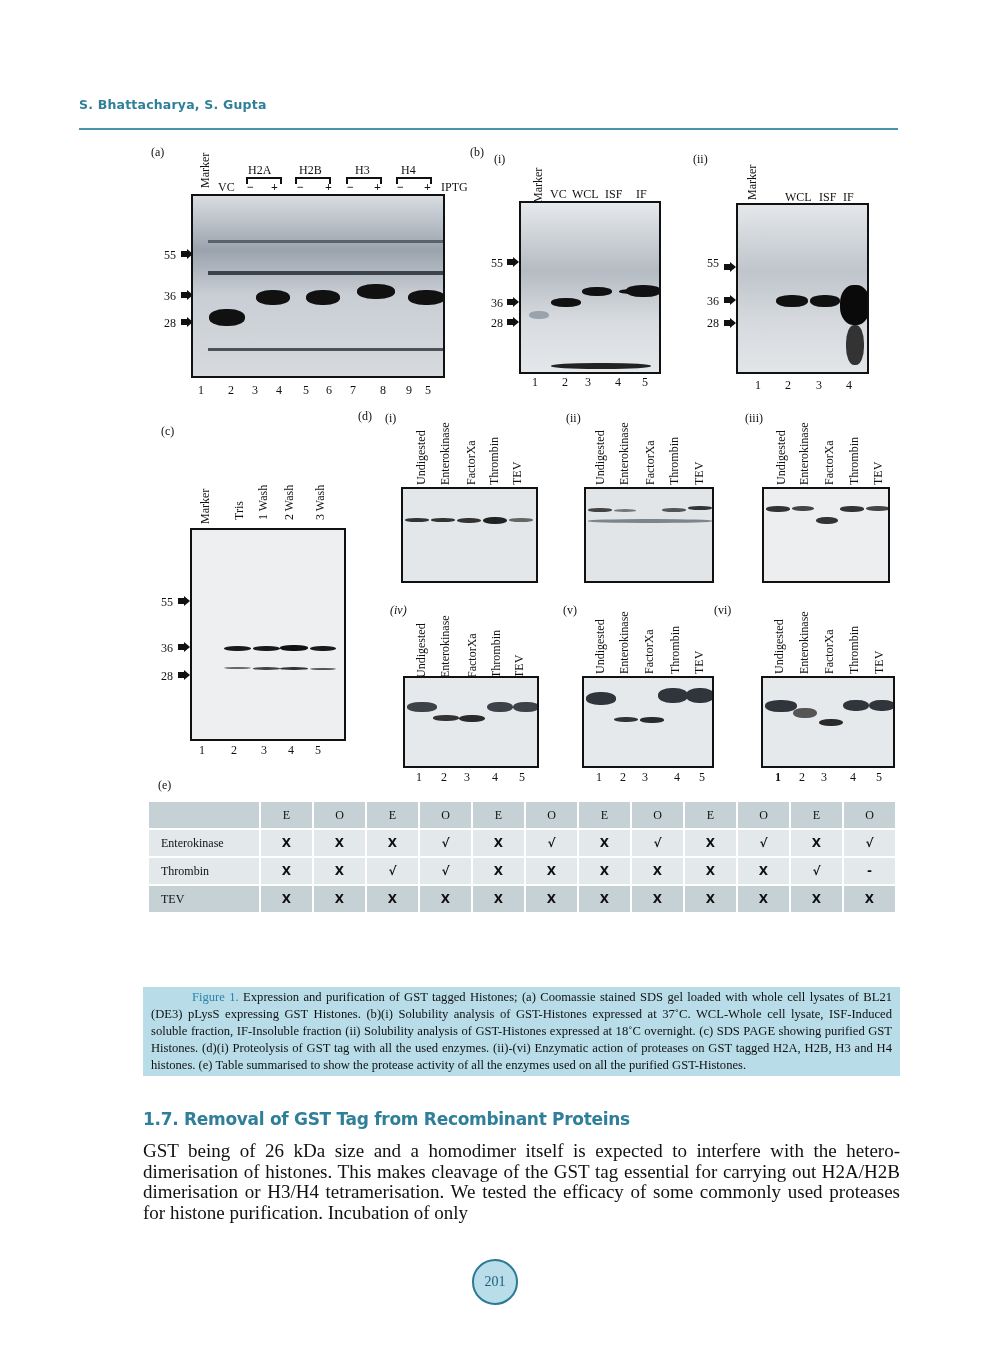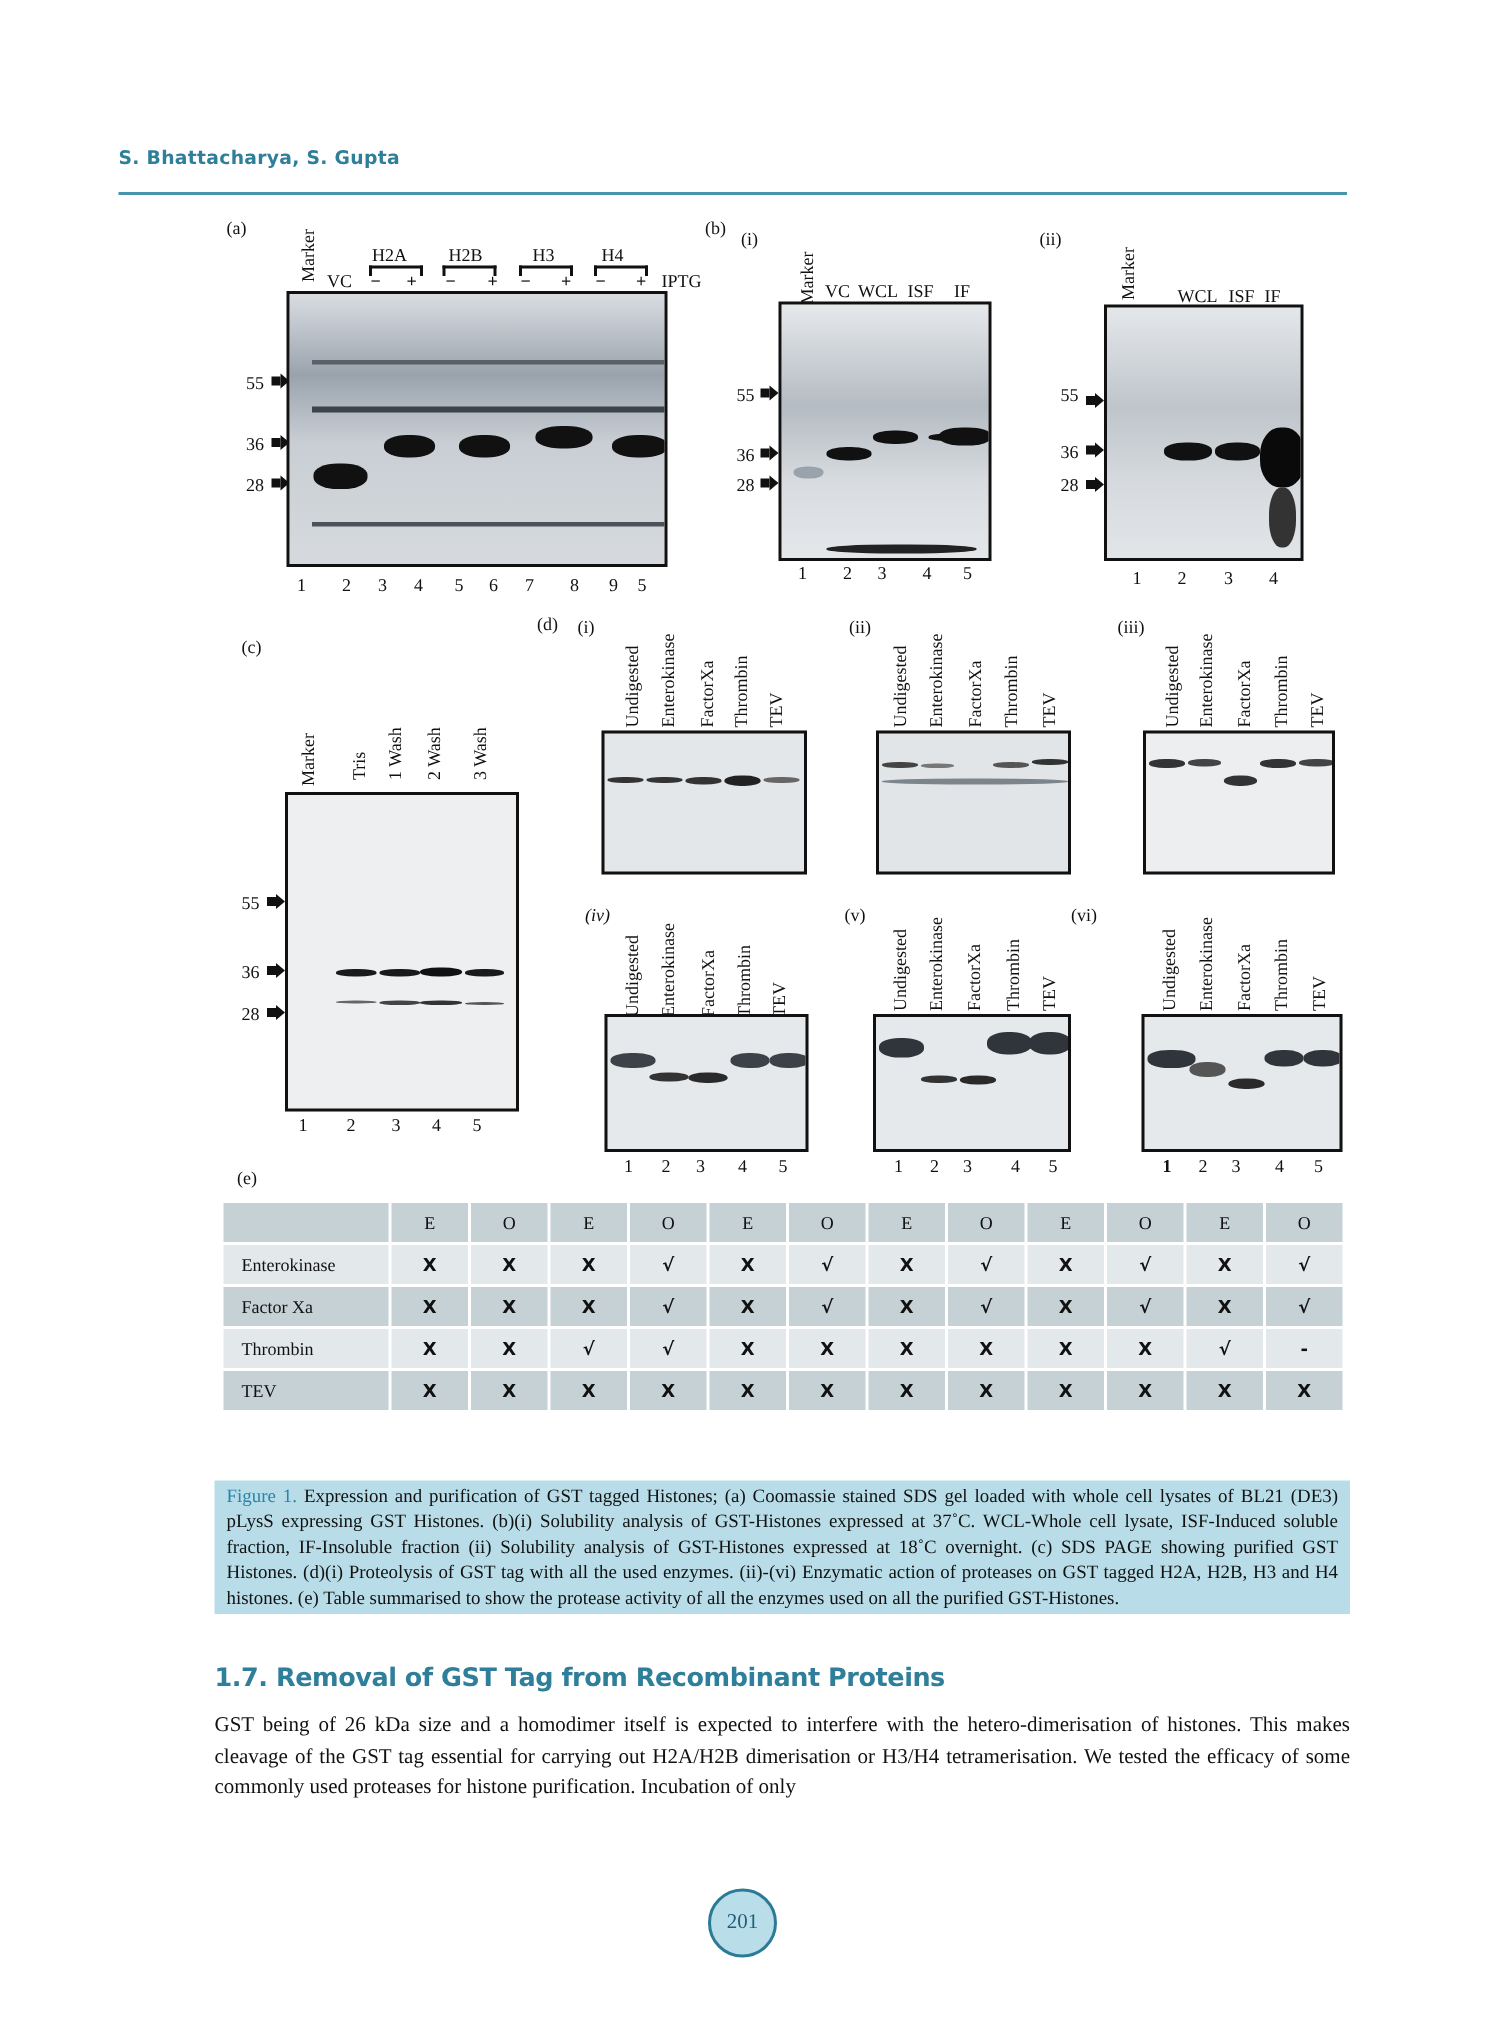--- a/index.html
+++ b/index.html
@@ -19,23 +19,23 @@
   .bracket { position:absolute; border:2px solid #111; border-bottom:none; height:5px; }
   table.ptab { position:absolute; left:147px; top:800px; width:750px; border-collapse:separate; border-spacing:2px; font-family:"Liberation Serif", serif; font-size:12px; }
   table.ptab td { text-align:center; height:26px; padding:0; }
   table.ptab tr.hdr td { background:#000; color:#fff; height:24px; }
   table.ptab tr.sub td { background:#c5d1d4; }
   table.ptab tr.r1 td, table.ptab tr.r3 td { background:#e3e8ea; }
   table.ptab tr.r2 td, table.ptab tr.r4 td { background:#c5d1d4; }
   table.ptab td.rowlbl { text-align:left; padding-left:12px; width:98px; }
   table.ptab td.mark { font-family:"DejaVu Sans", sans-serif; font-size:12px; font-weight:bold; }
   .caption { left:143px; top:987px; width:741px; background:#b8dde8; padding:2px 8px; font-size:12.6px; line-height:17px; text-align:justify; }
-  .caption .fig { color:#2a83a8; }
+  .caption .fig { color:#2a83a8;margin-left:41px; }
   .sec-title { left:143px; top:1109px; font-family:"DejaVu Sans", sans-serif; font-size:17px; color:#2f7f9a; font-weight:bold; letter-spacing:-0.3px; }
-  .body-text { left:143px; top:1141px; width:757px; font-size:14px; line-height:20.5px; text-align:justify; }
+  .body-text { left:143px; top:1141px; width:757px; font-size:19px; line-height:20.5px; text-align:justify; }
   .page-num { left:472px; top:1259px; width:46px; height:46px; border-radius:50%; background:#b9dde9; border:2px solid #2b7a96; box-sizing:border-box; display:flex; align-items:center; justify-content:center; font-size:14px; color:#1f5f78; }
 </style>
 </head>
 <body>
 
 <div class="abs running-head">S. Bhattacharya, S. Gupta</div>
 <div class="abs head-rule"></div>
 
 <div>
   <div class="abs lbl" style="left:151px;top:145px;">(a)</div>
@@ -344,35 +344,20 @@
     <td class="mark">√</td>
     <td class="mark">X</td>
     <td class="mark">√</td>
     <td class="mark">X</td>
     <td class="mark">√</td>
     <td class="mark">X</td>
     <td class="mark">√</td>
     <td class="mark">X</td>
     <td class="mark">√</td>
   </tr>
-  <tr class="r2">
-    <td class="rowlbl">Factor Xa</td>
-    <td class="mark">X</td>
-    <td class="mark">X</td>
-    <td class="mark">X</td>
-    <td class="mark">√</td>
-    <td class="mark">X</td>
-    <td class="mark">√</td>
-    <td class="mark">X</td>
-    <td class="mark">√</td>
-    <td class="mark">X</td>
-    <td class="mark">√</td>
-    <td class="mark">X</td>
-    <td class="mark">√</td>
-  </tr>
   <tr class="r3">
     <td class="rowlbl">Thrombin</td>
     <td class="mark">X</td>
     <td class="mark">X</td>
     <td class="mark">√</td>
     <td class="mark">√</td>
     <td class="mark">X</td>
     <td class="mark">X</td>
     <td class="mark">X</td>
     <td class="mark">X</td>

